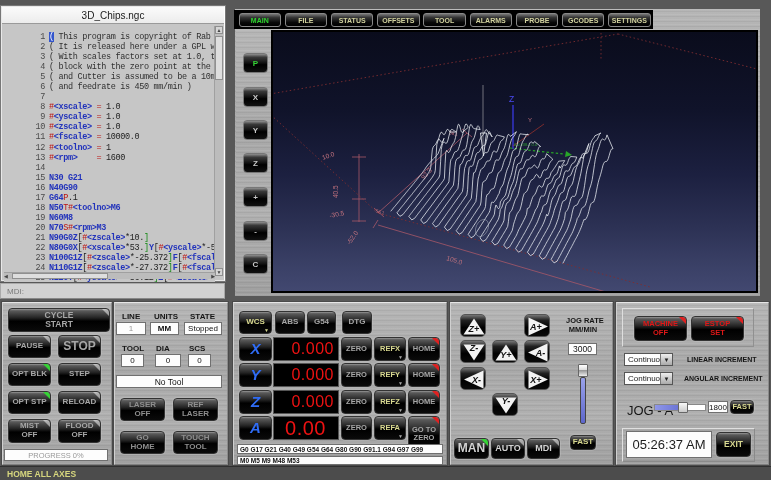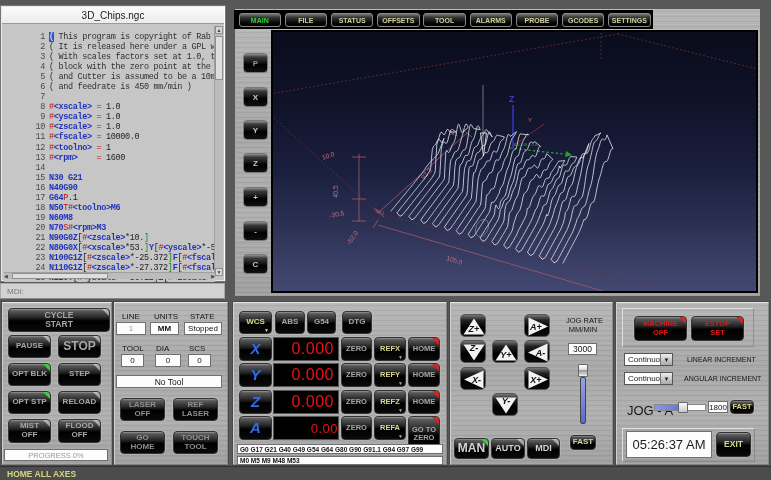--- a/index.html
+++ b/index.html
@@ -11,21 +11,21 @@
 .b i.cw{border-top:7px solid rgba(255,255,255,.5)}
 .b i.cg{border-top:7px solid #35d435}
 .b i.cr{border-top:7px solid #e02020}
 .dim{color:#8e8e8e}
 .mb{position:absolute;width:42.5px;height:14px;background:linear-gradient(180deg,#777 0,#333 30%,#090909 70%,#000);border:1px solid #888;border-radius:3px;color:#d2d29e;font-size:7px;font-weight:bold;display:flex;align-items:center;justify-content:center}
 .mb.mgreen{color:#2ed52e}
 .tb{position:absolute;width:25px;height:20px;background:linear-gradient(180deg,#909090 0,#3a3a3a 18%,#101010 50%,#000 60%,#111);border:1px solid #777;border-radius:4px;color:#c8c8c8;font-size:8px;font-weight:bold;display:flex;align-items:center;justify-content:center}
 .tb.tgreen{color:#35d435}
 .jb{position:absolute;width:26px;height:23px;background:linear-gradient(180deg,#777 0,#222 25%,#000 60%,#0a0a0a);border:1px solid #555;border-radius:5px}
 .wf{position:absolute;background:#fdfdfd;border:1px solid #707070;color:#111;display:flex;align-items:center;justify-content:center}
-.lab{position:absolute;font-weight:normal;color:#161616;white-space:nowrap}
+.lab{position:absolute;font-weight:bold;color:#161616;white-space:nowrap}
 .dro{position:absolute;background:#000;border:1px solid #555;color:#ee1212;display:flex;align-items:center;justify-content:flex-end;letter-spacing:0.5px}
 .axl{color:#2f6cf5;font-size:15px;font-weight:bold;font-style:italic}
 .ry{color:#d8d890}
 .rr{color:#e01818}
 .dd{position:absolute;height:13px;background:#fdfdfd;border:1px solid #555}
 .dd span{position:absolute;left:3px;top:1px;font-size:8px;color:#222}
 .dd .ar{position:absolute;right:0;top:0;width:12px;height:100%;background:linear-gradient(180deg,#eee,#aaa);border-left:1px solid #777;color:#222;font-size:6px;display:flex;align-items:center;justify-content:center}
 
 #codewrap{font-family:"Liberation Mono",monospace;font-size:8.5px;line-height:10.05px;letter-spacing:-0.35px;white-space:pre;color:#222}
 .cl{height:10.05px}
@@ -240,21 +240,21 @@
     <div class="b " style="left:374px;top:390px;width:32px;height:24px;font-size:7.5px">
       <span class="ry">REFZ<span style="position:absolute;right:2px;bottom:0;font-size:5px;color:#aaa">▼</span></span>
     </div>
     <div class="b " style="left:408px;top:390px;width:32px;height:24px;font-size:7.5px">
       <i class="cr"></i>
       <span class="">HOME</span>
     </div>
     <div class="b " style="left:239px;top:416px;width:33px;height:24px;font-size:15px">
       <span class=""><span class="axl">A</span></span>
     </div>
-    <div class="dro" style="left:273px;top:416px;width:66px;height:24px;font-size:13px;padding-right:0">0.00</div>
+    <div class="dro" style="left:273px;top:416px;width:66px;height:24px;font-size:20px;padding-right:12px">0.00</div>
     <div class="b " style="left:341px;top:416px;width:31px;height:24px;font-size:7.5px">
       <span class="">ZERO</span>
     </div>
     <div class="b " style="left:374px;top:416px;width:32px;height:24px;font-size:7.5px">
       <span class="ry">REFA<span style="position:absolute;right:2px;bottom:0;font-size:5px;color:#aaa">▼</span></span>
     </div>
     <div class="b " style="left:408px;top:416px;width:32px;height:36px;font-size:7.5px">
       <i class="cr"></i>
       <span class="">GO TO<br>ZERO</span>
     </div>

